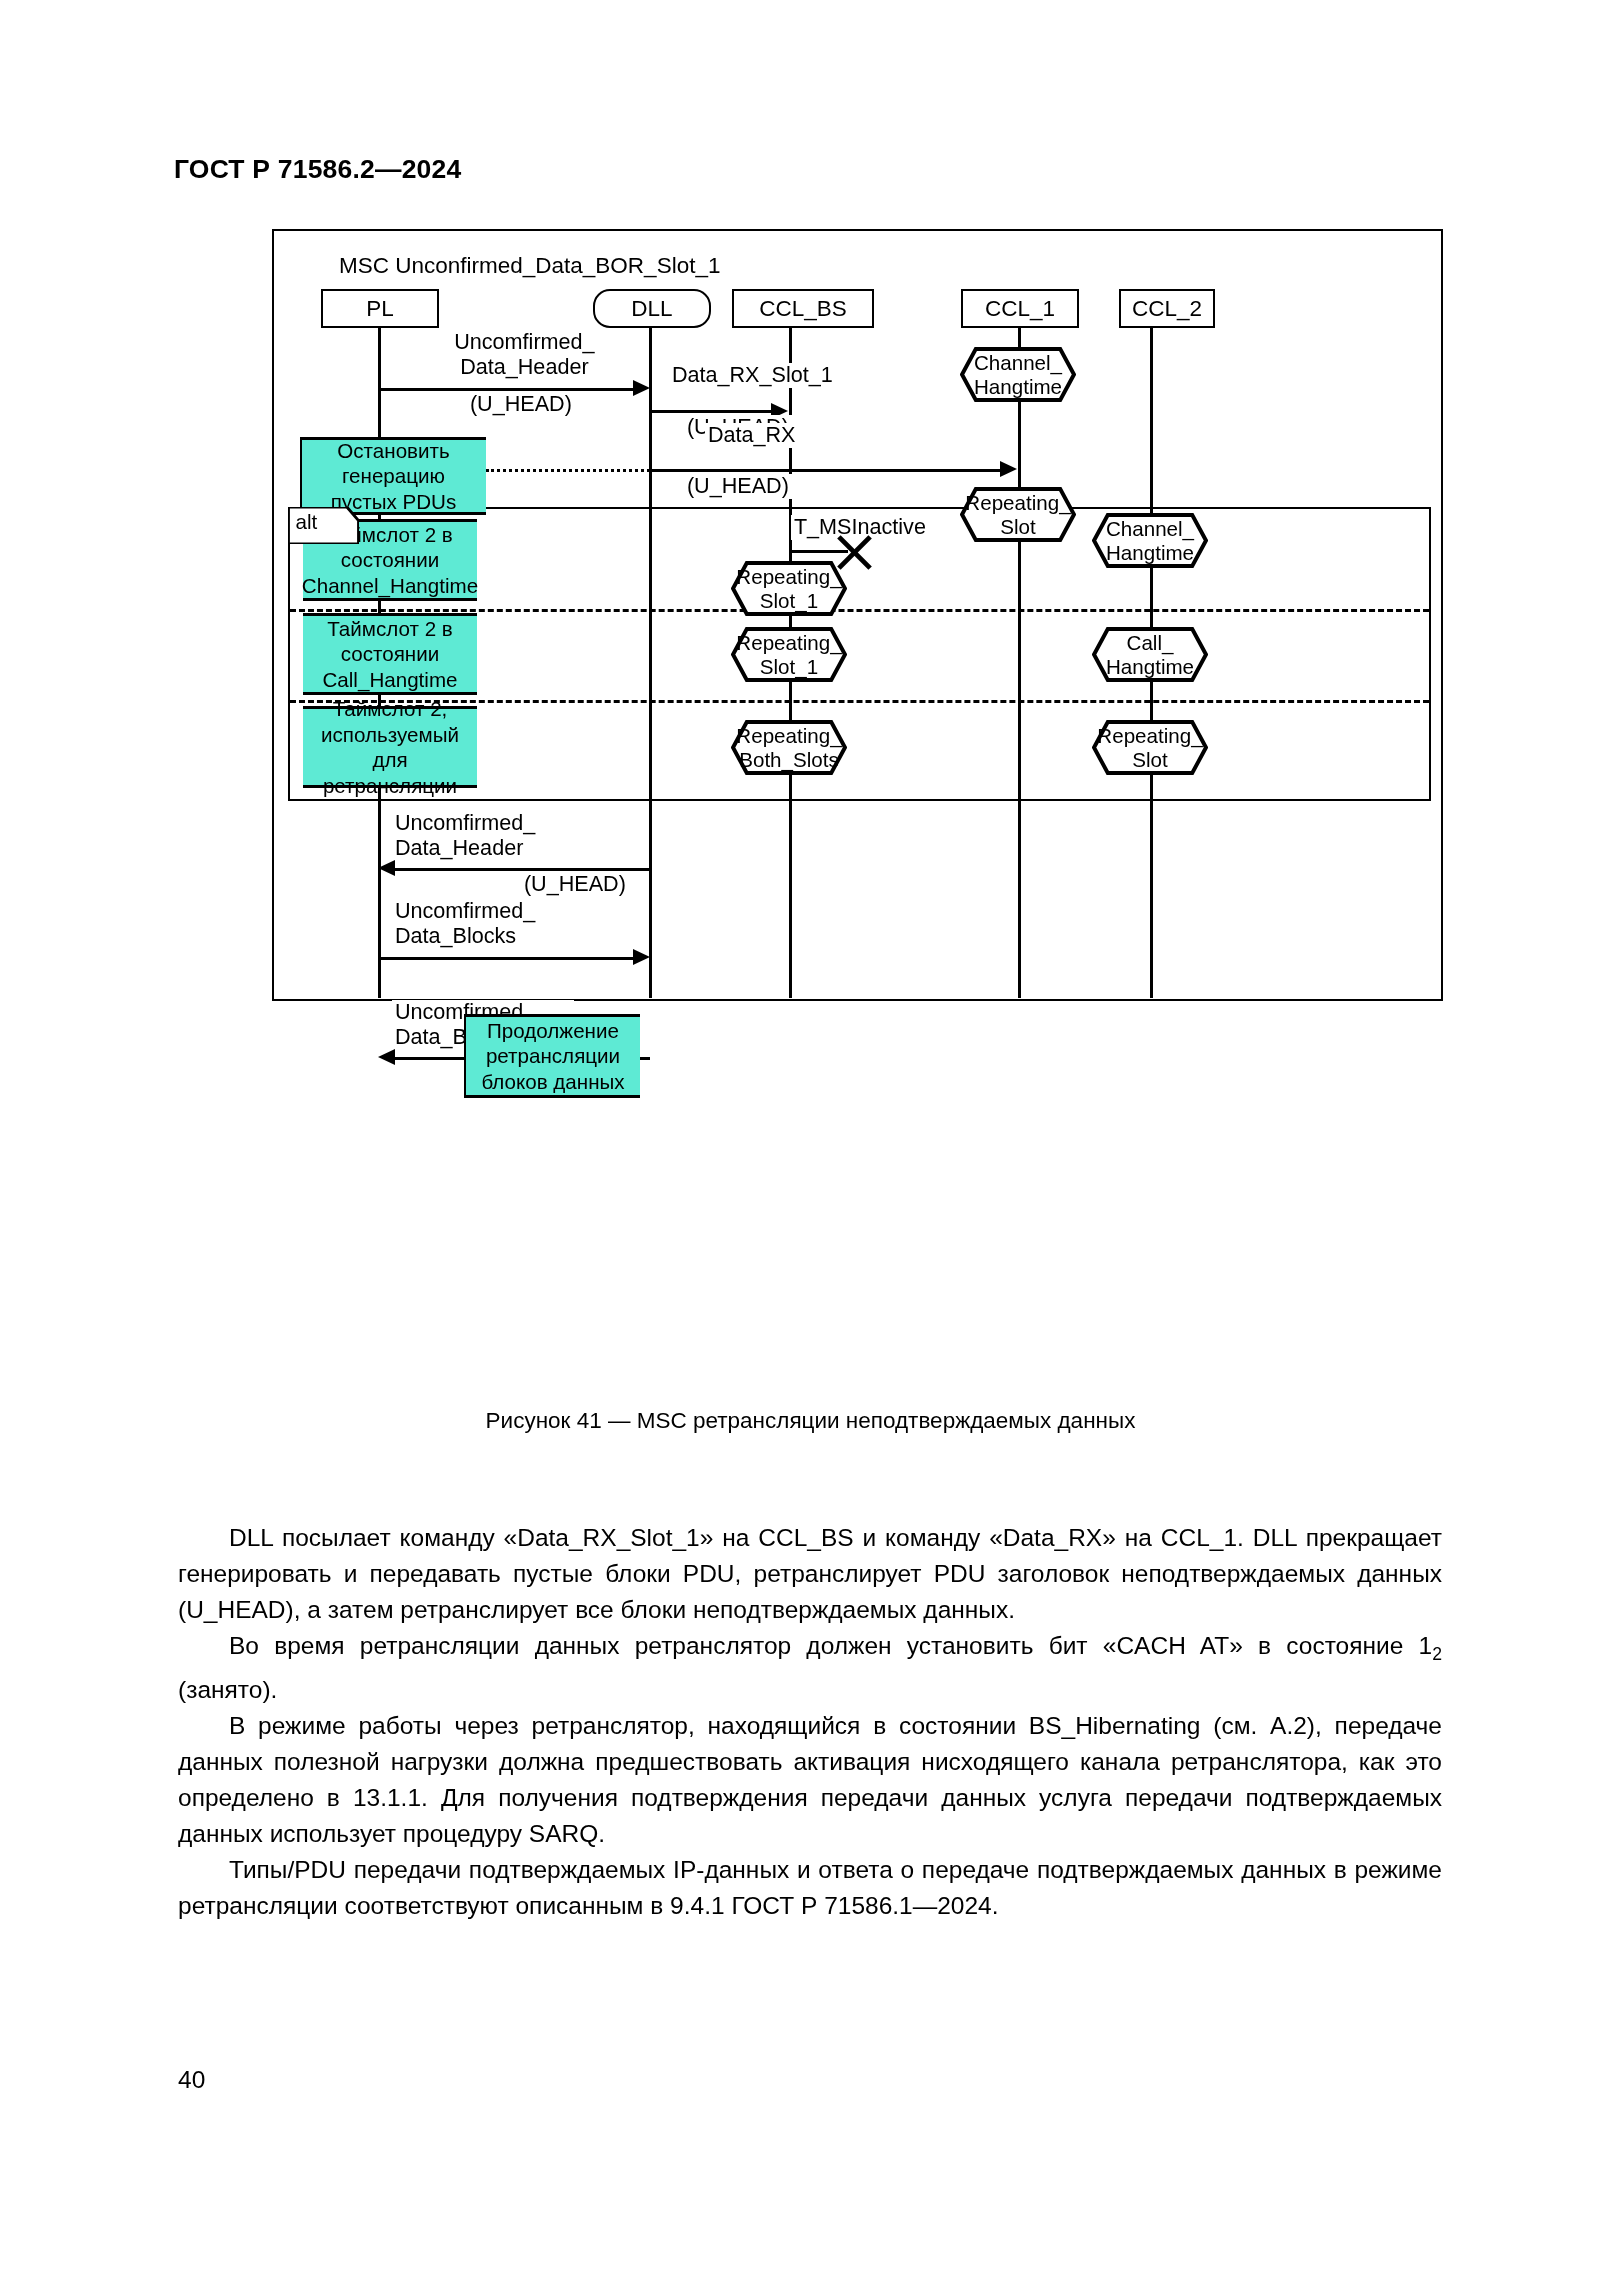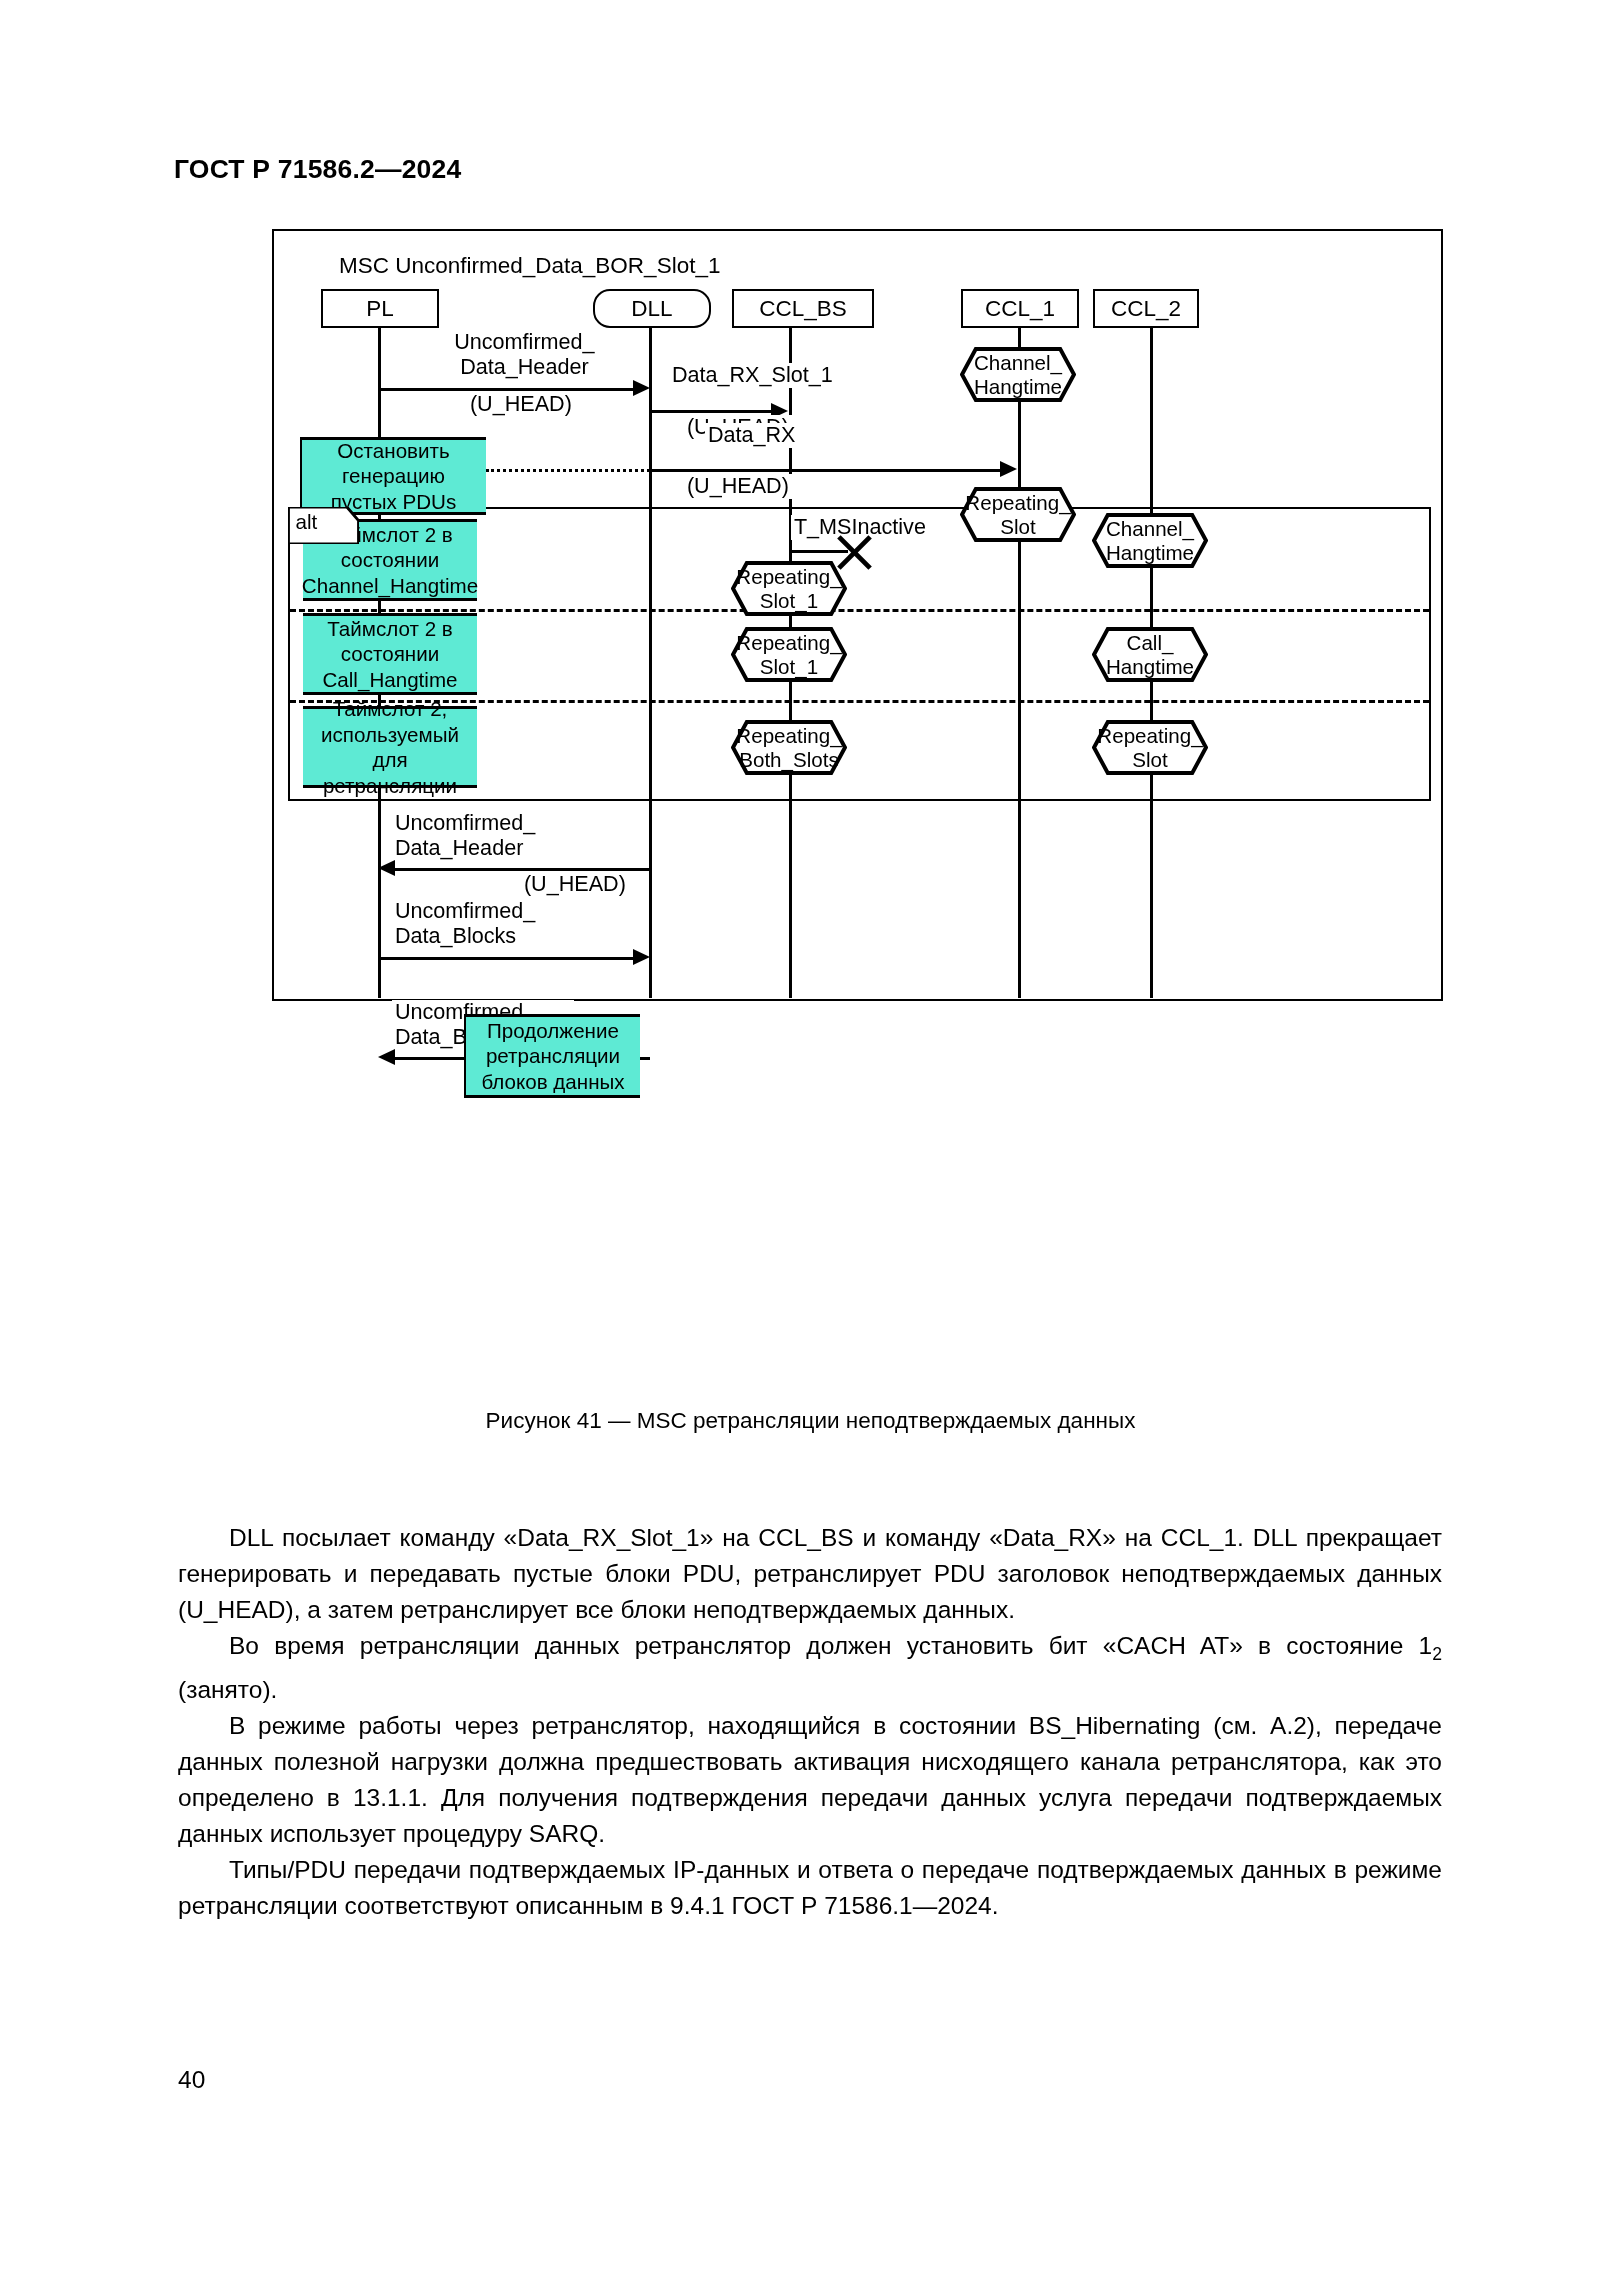--- a/index.html
+++ b/index.html
@@ -152,21 +152,21 @@
     </div>
     <div class="lifeline-head" style="left:319px;top:58px;width:118px;border-radius:17px;">
       <span>DLL</span>
     </div>
     <div class="lifeline-head" style="left:458px;top:58px;width:142px;">
       <span>CCL_BS</span>
     </div>
     <div class="lifeline-head" style="left:687px;top:58px;width:118px;">
       <span>CCL_1</span>
     </div>
-    <div class="lifeline-head" style="left:819px;top:58px;width:106px;">
+    <div class="lifeline-head" style="left:845px;top:58px;width:96px;">
       <span>CCL_2</span>
     </div>
 
     <div class="lifeline" style="left:104px;top:97px;height:670px;"></div>
     <div class="lifeline" style="left:375px;top:97px;height:670px;"></div>
     <div class="lifeline" style="left:515px;top:97px;height:670px;"></div>
     <div class="lifeline" style="left:744px;top:97px;height:670px;"></div>
     <div class="lifeline" style="left:876px;top:97px;height:670px;"></div>
 
     <div class="hexwrap" style="left:686px;top:116px;width:116px;height:55px;">

